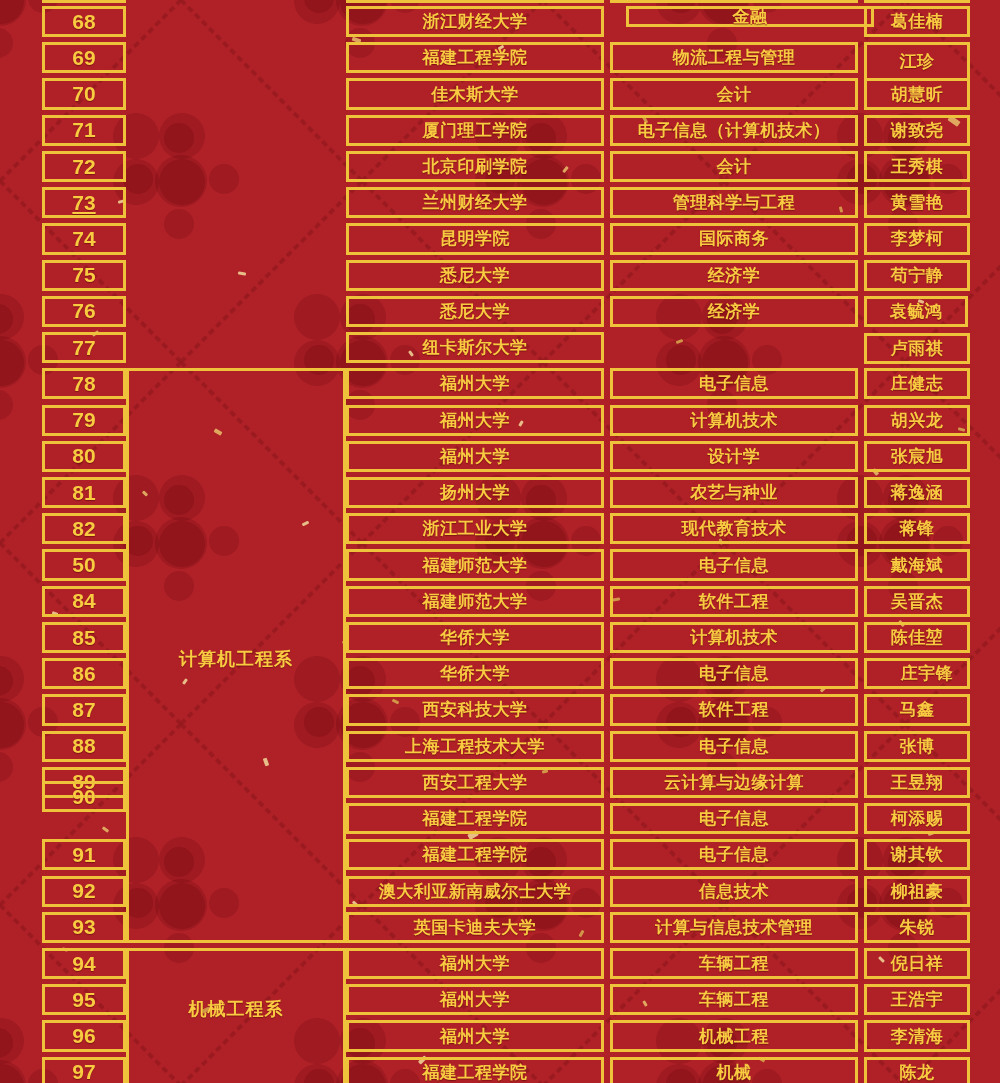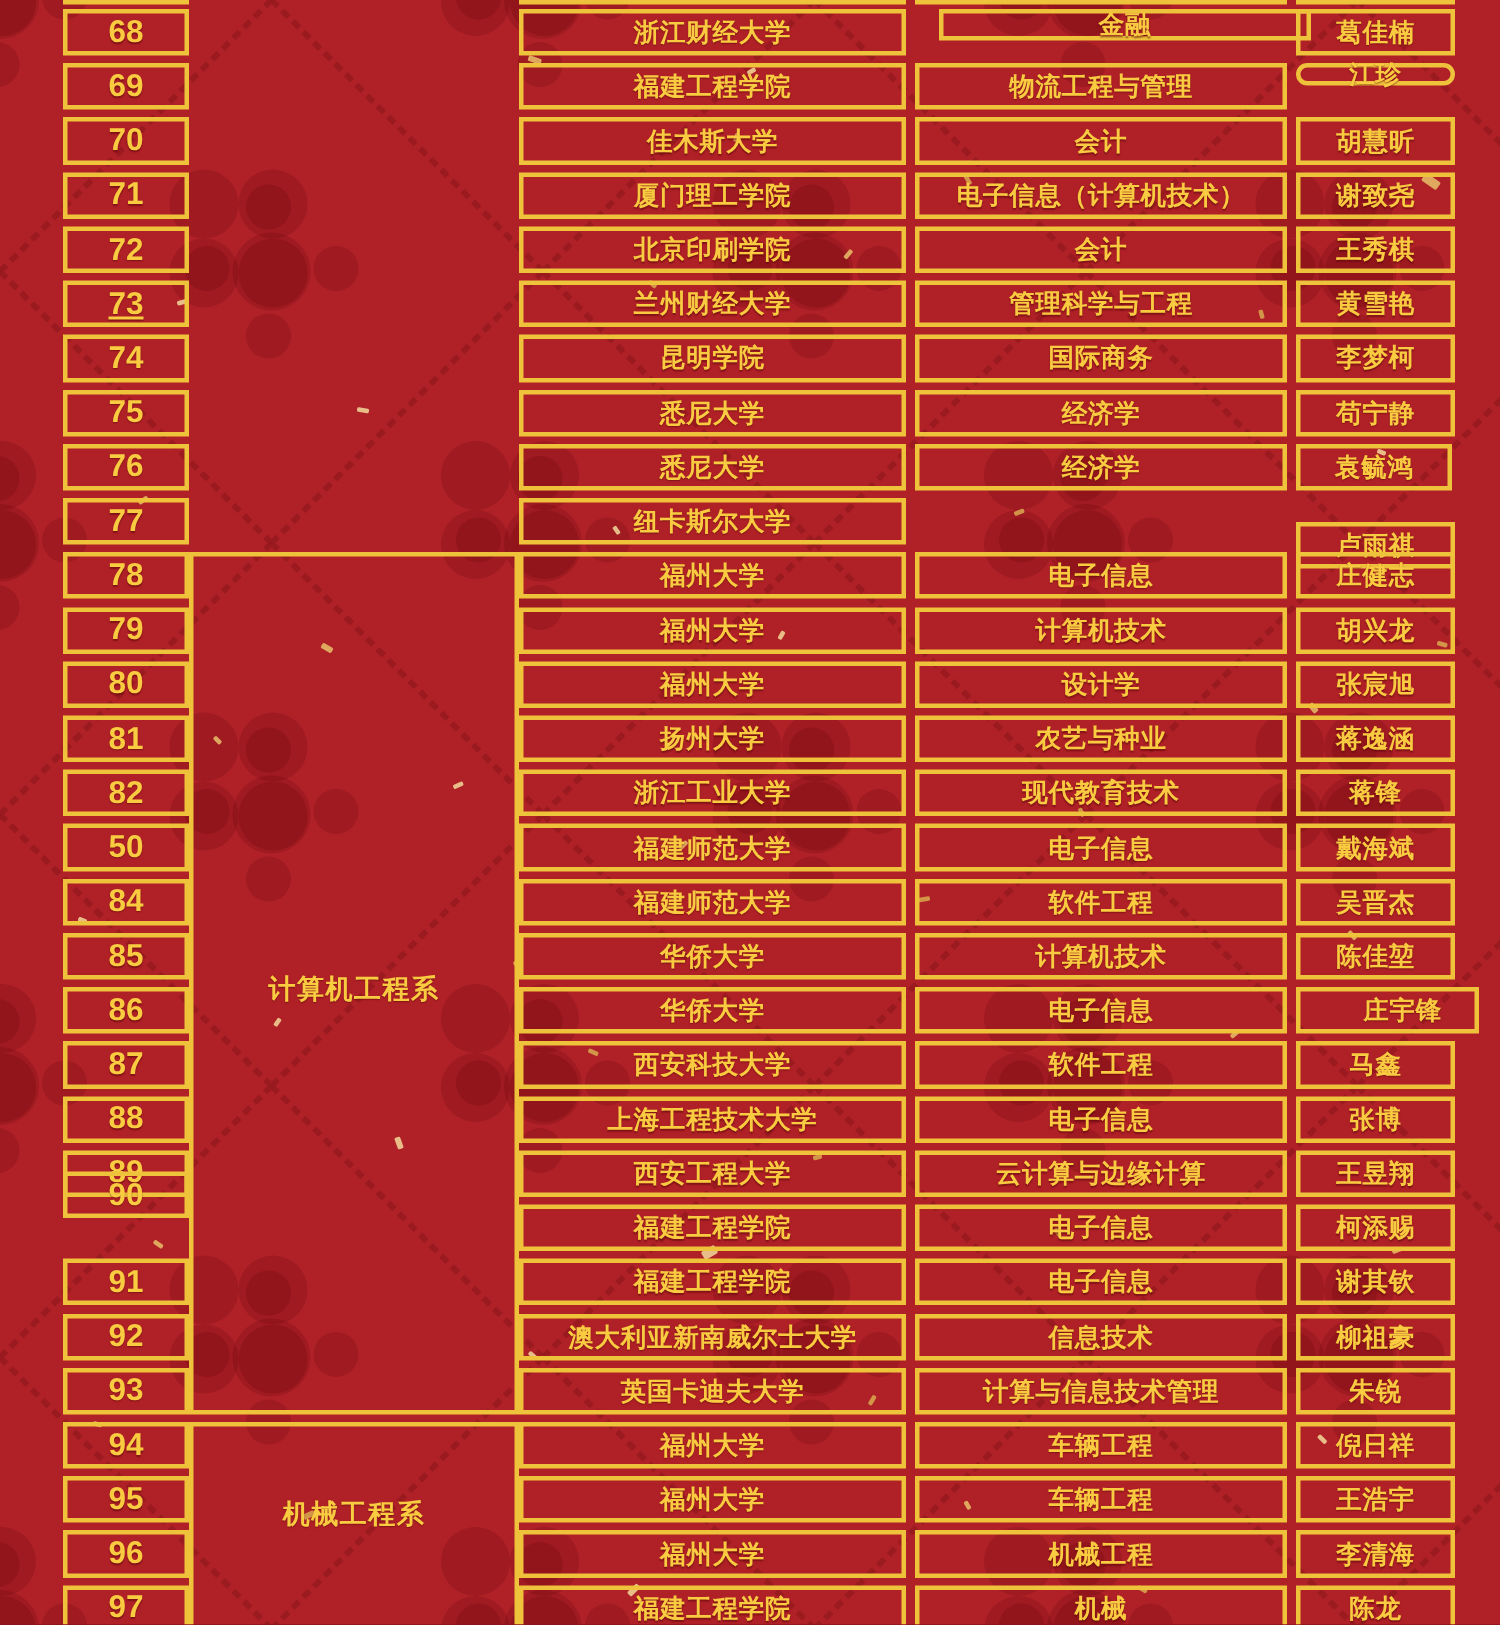--- a/index.html
+++ b/index.html
@@ -318,21 +318,21 @@
       <div class="cell txt" style="left: 346px; top: -28.2px; width: 258px; height: 31.2px;"></div>
       <div class="cell txt" style="left: 610px; top: -28.2px; width: 248px; height: 31.2px;"></div>
       <div class="cell txt" style="left: 864px; top: -28.2px; width: 106px; height: 31.2px;"></div>
       <div class="cell num" style="left: 42px; top: 6px; width: 84px; height: 31.2px;">68</div>
       <div class="cell txt" style="left: 346px; top: 6px; width: 258px; height: 31.2px;">浙江财经大学</div>
       <div class="cell txt" style="left: 610px; top: 6px; width: 248px; height: 21px; margin-left: 16px;">金融</div>
       <div class="cell txt" style="left: 864px; top: 6px; width: 106px; height: 31.2px;">葛佳楠</div>
       <div class="cell num" style="left: 42px; top: 42.23px; width: 84px; height: 31.2px;">69</div>
       <div class="cell txt" style="left: 346px; top: 42.23px; width: 258px; height: 31.2px;">福建工程学院</div>
       <div class="cell txt" style="left: 610px; top: 42.23px; width: 248px; height: 31.2px;">物流工程与管理</div>
-      <div class="cell txt" style="left: 864px; top: 42.23px; width: 106px; height: 15px; border-radius: 10px;">江珍</div>
+      <div class="cell txt" style="left: 864px; top: 42.23px; width: 106px; height: 39px;">江珍</div>
       <div class="cell num" style="left: 42px; top: 78.46px; width: 84px; height: 31.2px;">70</div>
       <div class="cell txt" style="left: 346px; top: 78.46px; width: 258px; height: 31.2px;">佳木斯大学</div>
       <div class="cell txt" style="left: 610px; top: 78.46px; width: 248px; height: 31.2px;">会计</div>
       <div class="cell txt" style="left: 864px; top: 78.46px; width: 106px; height: 31.2px;">胡慧昕</div>
       <div class="cell num" style="left: 42px; top: 114.69px; width: 84px; height: 31.2px;">71</div>
       <div class="cell txt" style="left: 346px; top: 114.69px; width: 258px; height: 31.2px;">厦门理工学院</div>
       <div class="cell txt" style="left: 610px; top: 114.69px; width: 248px; height: 31.2px;">电子信息（计算机技术）</div>
       <div class="cell txt" style="left: 864px; top: 114.69px; width: 106px; height: 31.2px;">谢致尧</div>
       <div class="cell num" style="left: 42px; top: 150.92px; width: 84px; height: 31.2px;">72</div>
       <div class="cell txt" style="left: 346px; top: 150.92px; width: 258px; height: 31.2px;">北京印刷学院</div>
@@ -349,21 +349,21 @@
       <div class="cell num" style="left: 42px; top: 259.61px; width: 84px; height: 31.2px;">75</div>
       <div class="cell txt" style="left: 346px; top: 259.61px; width: 258px; height: 31.2px;">悉尼大学</div>
       <div class="cell txt" style="left: 610px; top: 259.61px; width: 248px; height: 31.2px;">经济学</div>
       <div class="cell txt" style="left: 864px; top: 259.61px; width: 106px; height: 31.2px;">苟宁静</div>
       <div class="cell num" style="left: 42px; top: 295.84px; width: 84px; height: 31.2px;">76</div>
       <div class="cell txt" style="left: 346px; top: 295.84px; width: 258px; height: 31.2px;">悉尼大学</div>
       <div class="cell txt" style="left: 610px; top: 295.84px; width: 248px; height: 31.2px;">经济学</div>
       <div class="cell txt" style="left: 864px; top: 295.84px; width: 104px; height: 31.2px;">袁毓鸿</div>
       <div class="cell num" style="left: 42px; top: 332.07px; width: 84px; height: 31.2px;">77</div>
       <div class="cell txt" style="left: 346px; top: 332.07px; width: 258px; height: 31.2px;">纽卡斯尔大学</div>
-      <div class="cell txt" style="left: 864px; top: 348px; width: 106px; height: 31.2px;">卢雨祺</div>
+      <div class="cell txt" style="left: 864px; top: 333px; width: 106px; height: 31.2px;">卢雨祺</div>
       <div class="cell num" style="left: 42px; top: 368.3px; width: 84px; height: 31.2px;">78</div>
       <div class="cell txt" style="left: 346px; top: 368.3px; width: 258px; height: 31.2px;">福州大学</div>
       <div class="cell txt" style="left: 610px; top: 368.3px; width: 248px; height: 31.2px;">电子信息</div>
       <div class="cell txt" style="left: 864px; top: 368.3px; width: 106px; height: 31.2px;">庄健志</div>
       <div class="cell num" style="left: 42px; top: 404.53px; width: 84px; height: 31.2px;">79</div>
       <div class="cell txt" style="left: 346px; top: 404.53px; width: 258px; height: 31.2px;">福州大学</div>
       <div class="cell txt" style="left: 610px; top: 404.53px; width: 248px; height: 31.2px;">计算机技术</div>
       <div class="cell txt" style="left: 864px; top: 404.53px; width: 106px; height: 31.2px;">胡兴龙</div>
       <div class="cell num" style="left: 42px; top: 440.76px; width: 84px; height: 31.2px;">80</div>
       <div class="cell txt" style="left: 346px; top: 440.76px; width: 258px; height: 31.2px;">福州大学</div>
@@ -385,21 +385,21 @@
       <div class="cell txt" style="left: 346px; top: 585.68px; width: 258px; height: 31.2px;">福建师范大学</div>
       <div class="cell txt" style="left: 610px; top: 585.68px; width: 248px; height: 31.2px;">软件工程</div>
       <div class="cell txt" style="left: 864px; top: 585.68px; width: 106px; height: 31.2px;">吴晋杰</div>
       <div class="cell num" style="left: 42px; top: 621.91px; width: 84px; height: 31.2px;">85</div>
       <div class="cell txt" style="left: 346px; top: 621.91px; width: 258px; height: 31.2px;">华侨大学</div>
       <div class="cell txt" style="left: 610px; top: 621.91px; width: 248px; height: 31.2px;">计算机技术</div>
       <div class="cell txt" style="left: 864px; top: 621.91px; width: 106px; height: 31.2px;">陈佳堃</div>
       <div class="cell num" style="left: 42px; top: 658.14px; width: 84px; height: 31.2px;">86</div>
       <div class="cell txt" style="left: 346px; top: 658.14px; width: 258px; height: 31.2px;">华侨大学</div>
       <div class="cell txt" style="left: 610px; top: 658.14px; width: 248px; height: 31.2px;">电子信息</div>
-      <div class="cell txt" style="left: 864px; top: 658.14px; width: 122px; height: 31.2px; padding-left: 20px;">庄宇锋</div>
+      <div class="cell txt" style="left: 864px; top: 658.14px; width: 106px; height: 31.2px; padding-left: 20px;">庄宇锋</div>
       <div class="cell num" style="left: 42px; top: 694.37px; width: 84px; height: 31.2px;">87</div>
       <div class="cell txt" style="left: 346px; top: 694.37px; width: 258px; height: 31.2px;">西安科技大学</div>
       <div class="cell txt" style="left: 610px; top: 694.37px; width: 248px; height: 31.2px;">软件工程</div>
       <div class="cell txt" style="left: 864px; top: 694.37px; width: 106px; height: 31.2px;">马鑫</div>
       <div class="cell num" style="left: 42px; top: 730.6px; width: 84px; height: 31.2px;">88</div>
       <div class="cell txt" style="left: 346px; top: 730.6px; width: 258px; height: 31.2px;">上海工程技术大学</div>
       <div class="cell txt" style="left: 610px; top: 730.6px; width: 248px; height: 31.2px;">电子信息</div>
       <div class="cell txt" style="left: 864px; top: 730.6px; width: 106px; height: 31.2px;">张博</div>
       <div class="cell num" style="left: 42px; top: 766.83px; width: 84px; height: 31.2px;">89</div>
       <div class="cell txt" style="left: 346px; top: 766.83px; width: 258px; height: 31.2px;">西安工程大学</div>

